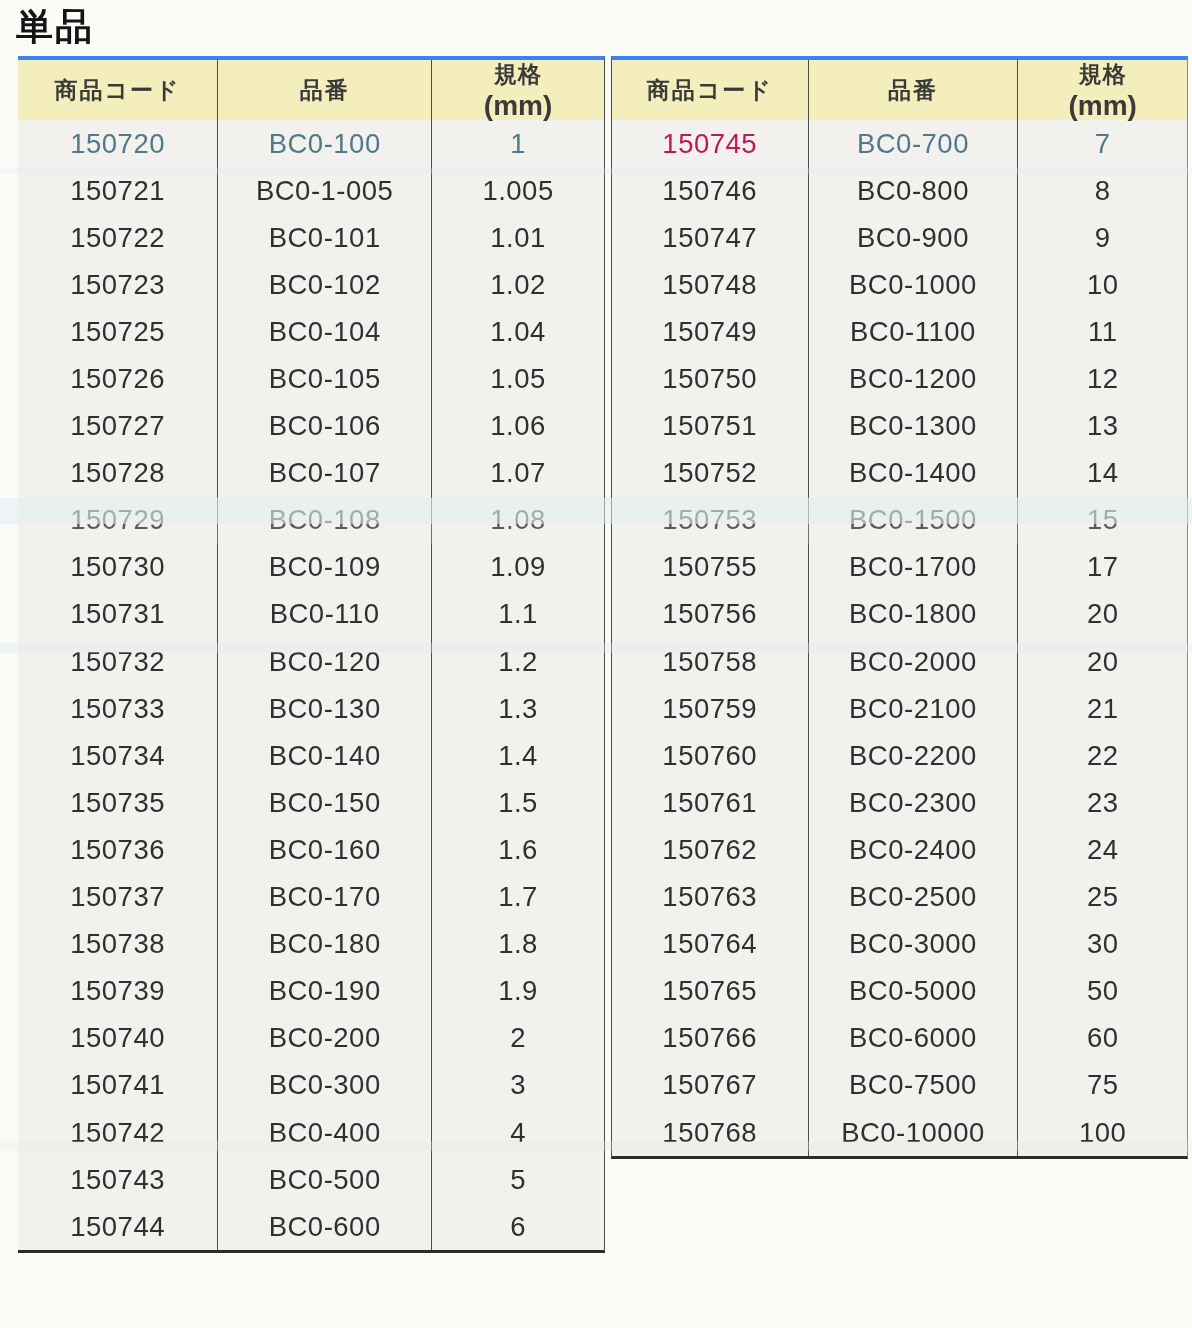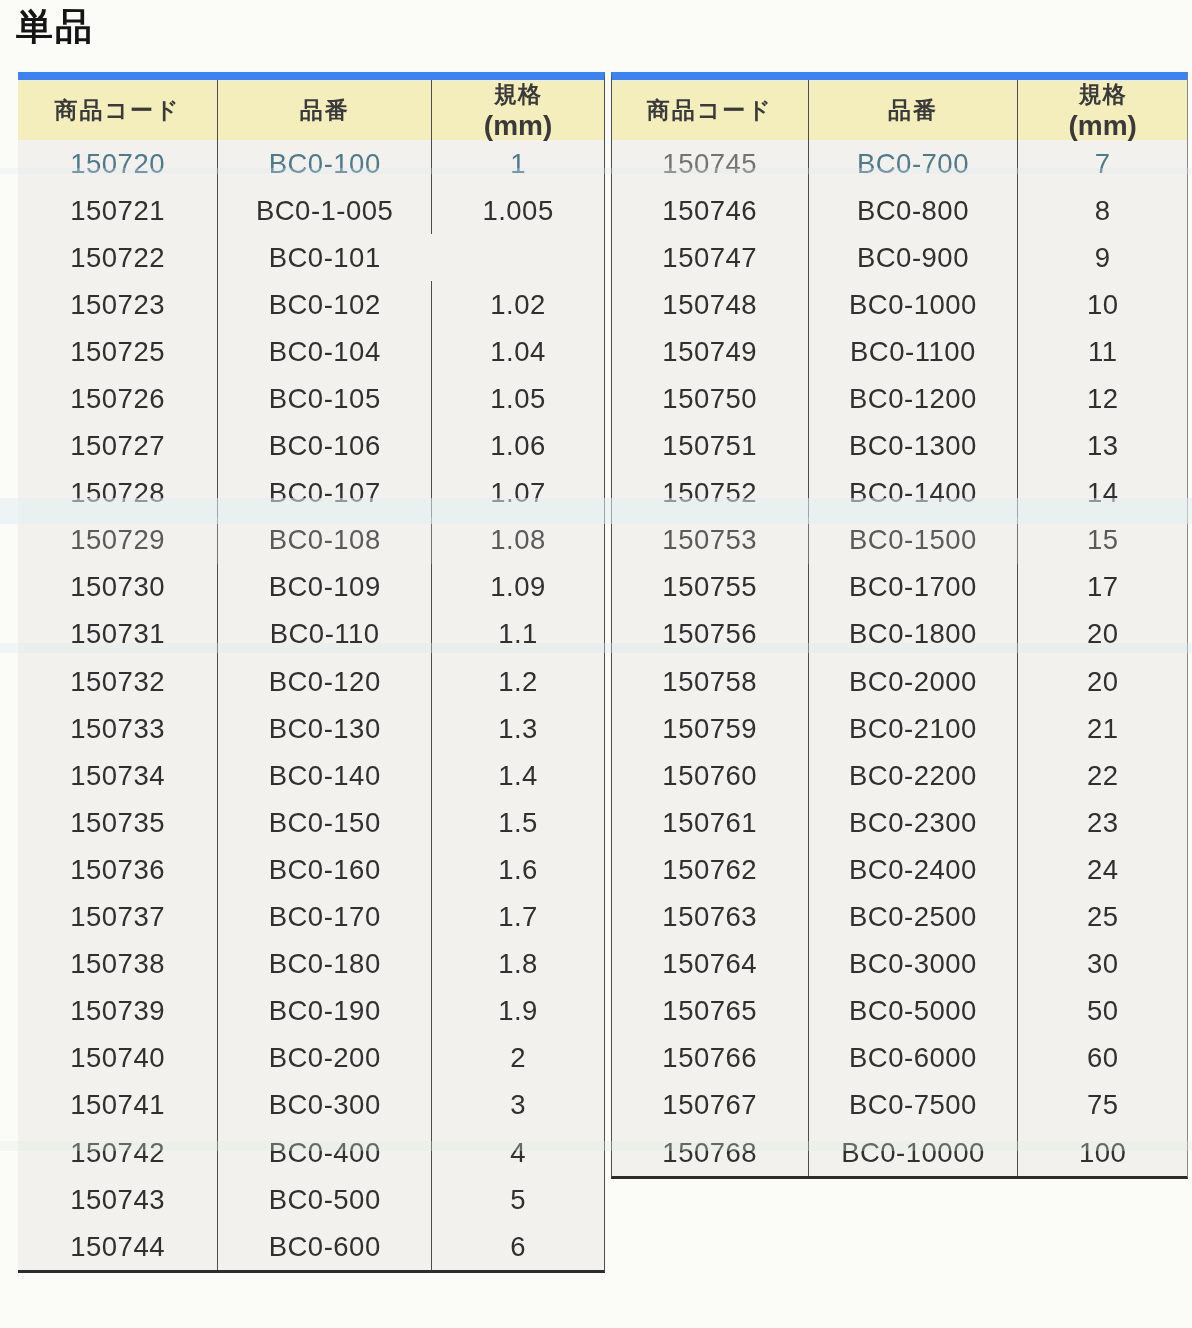--- a/index.html
+++ b/index.html
@@ -10,22 +10,22 @@
     position:relative;
     overflow:hidden;
   }
   .page{position:absolute;inset:0;border-radius:29px;}
   .page-title{
     position:absolute;left:16px;top:2px;
     font-size:37px;font-weight:700;color:#151515;
     letter-spacing:2px;margin:0;
   }
   .price-table{
-    position:absolute;top:72px;
-    border-top:8px solid #3b82f6;
+    position:absolute;top:56px;
+    border-top:4px solid #3b82f6;
     border-bottom:3px solid #2c2c2c;
     background:#f2f1ed;
     box-sizing:border-box;
   }
   .price-table.left{left:18px;width:587px;border-right:1px solid #4d4d4d;}
   .price-table.right{left:611px;width:577px;border-left:1px solid #4d4d4d;border-right:1px solid #8a8a84;}
   .thead{
     display:flex;height:60px;background:#f3eebb;
     align-items:center;
   }
@@ -76,20 +76,21 @@
           <div class="td col-spec" style="color: rgb(78, 122, 138);">1</div>
         </div>
         <div class="tr">
           <div class="td col-code">150721</div>
           <div class="td col-part">BC0-1-005</div>
           <div class="td col-spec">1.005</div>
         </div>
         <div class="tr">
           <div class="td col-code">150722</div>
           <div class="td col-part">BC0-101</div>
+          <div class="td col-spec">1.01</div>
         </div>
         <div class="tr">
           <div class="td col-code">150723</div>
           <div class="td col-part">BC0-102</div>
           <div class="td col-spec">1.02</div>
         </div>
         <div class="tr">
           <div class="td col-code">150725</div>
           <div class="td col-part">BC0-104</div>
           <div class="td col-spec">1.04</div>
@@ -196,21 +197,21 @@
     <div class="thead">
       <div class="th col-code">商品コード</div>
       <div class="th col-part">品番</div>
       <div class="th col-spec">
         <span>規格</span>
         <span class="sub">(mm)</span>
       </div>
     </div>
     <div class="tbody">
         <div class="tr">
-          <div class="td col-code" style="color: #737373;">150745</div>
+          <div class="td col-code" style="color: #be185d;">150745</div>
           <div class="td col-part" style="color: rgb(78, 122, 138);">BC0-700</div>
           <div class="td col-spec" style="color: rgb(78, 122, 138);">7</div>
         </div>
         <div class="tr">
           <div class="td col-code">150746</div>
           <div class="td col-part">BC0-800</div>
           <div class="td col-spec">8</div>
         </div>
         <div class="tr">
           <div class="td col-code">150747</div>

